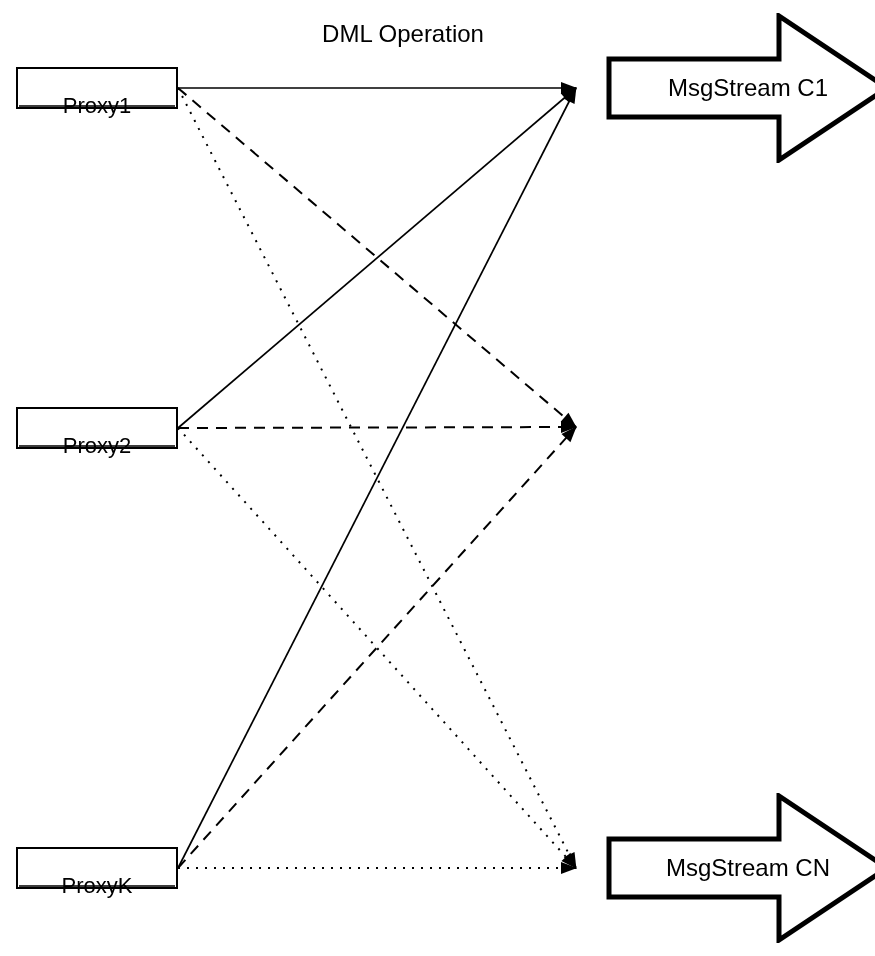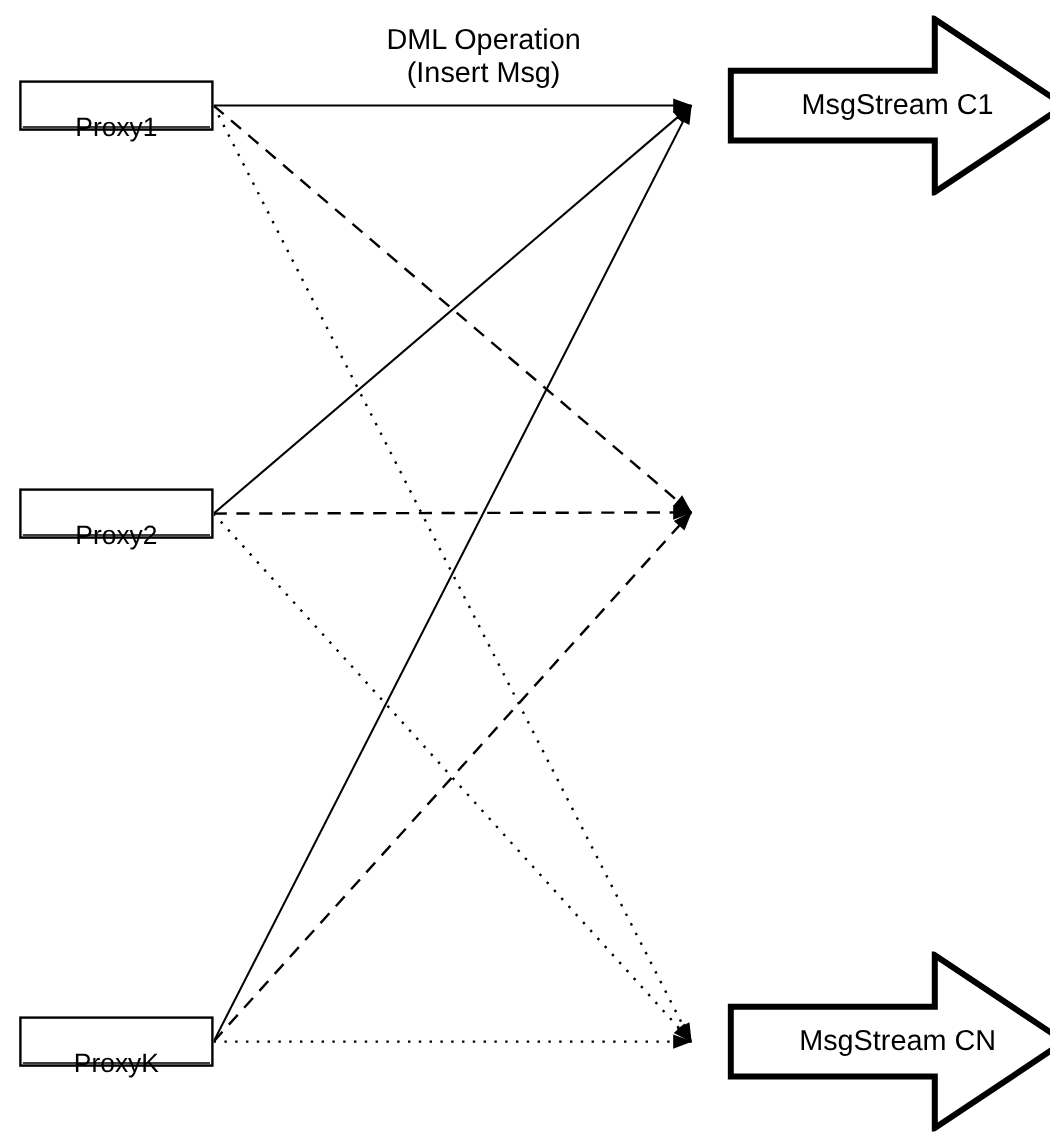--- a/index.html
+++ b/index.html
@@ -102,21 +102,20 @@
         <line x1="178" y1="428" x2="576" y2="427" class="edge-dashed" marker-end="url(#ah)"></line>
         <line x1="178" y1="428" x2="576" y2="868" class="edge-dotted" marker-end="url(#ah)"></line>
         <line x1="178" y1="868" x2="576" y2="88" class="edge-solid" marker-end="url(#ah)"></line>
         <line x1="178" y1="868" x2="576" y2="427" class="edge-dashed" marker-end="url(#ah)"></line>
         <line x1="178" y1="868" x2="576" y2="868" class="edge-dotted" marker-end="url(#ah)"></line>
       </g>
   </svg>
 
   <div class="diagram-title">
     <div>DML Operation</div>
-    <div>(Insert Msg)</div>
   </div>
 
   <div class="proxy p1">
     <div class="proxy-inner">Proxy1</div>
   </div>
   <div class="proxy p2">
     <div class="proxy-inner">Proxy2</div>
   </div>
   <div class="proxy p3">
     <div class="proxy-inner">ProxyK</div>

